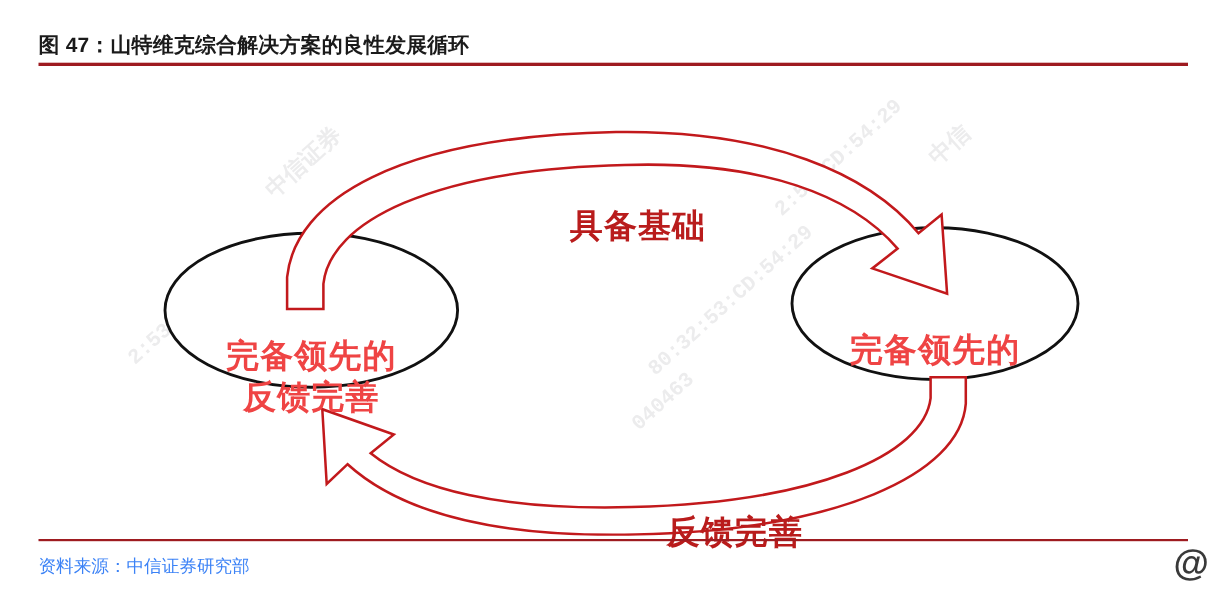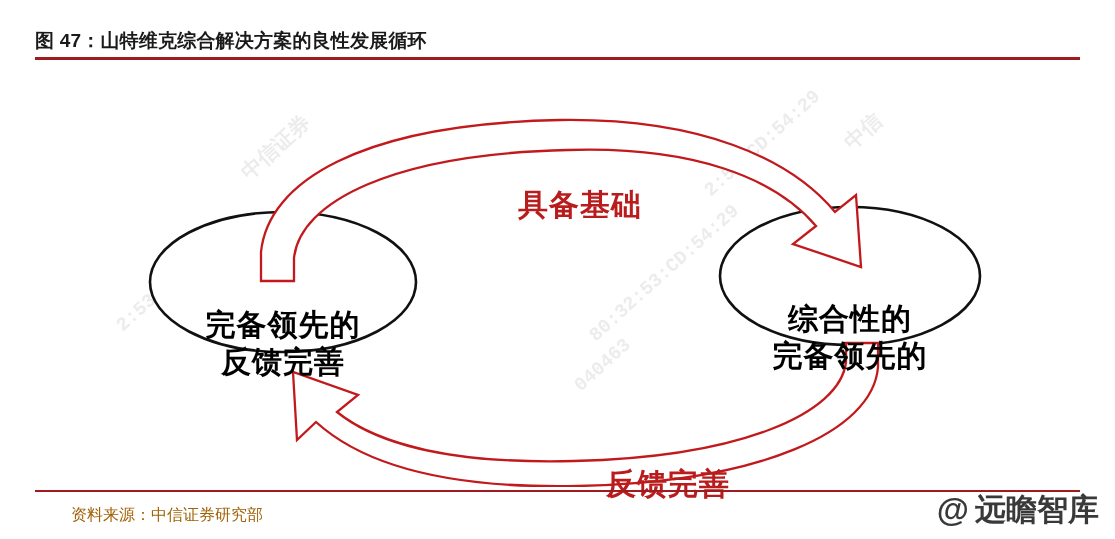--- a/index.html
+++ b/index.html
@@ -45,23 +45,22 @@
     top: 490px;
     width: 1045px;
     height: 2px;
     background: #9e1b20;
   }
   #source-note {
     position: absolute;
     left: 35px;
     top: 505px;
     font-size: 16px;
-    color: #a16207;
+    color: #3b82f6;
     white-space: nowrap;
-    margin-left: 36px;
   }
 
   
   #diagram {
     position: absolute;
     left: 0;
     top: 62px;
     width: 1115px;
     height: 425px;
   }
@@ -70,21 +69,21 @@
     width: 1115px;
     height: 425px;
   }
 
   
   .node-label {
     position: absolute;
     text-align: center;
     font-size: 30px;
     font-weight: bold;
-    color: #000000;
+    color: #ef4444;
     line-height: 1.22;
     white-space: nowrap;
     letter-spacing: 1px;
   }
   #node-left-label { left: 150px; top: 245px; width: 266px; }
   #node-right-label { left: 718px; top: 239px; width: 264px; }
 
   .edge-label {
     position: absolute;
     text-align: center;
@@ -174,29 +173,27 @@
                C 740,395 840,352 846,300
                L 846,281
                Z" fill="#ffffff" stroke="#c2191c" stroke-width="2.3" stroke-linejoin="miter"></path>
     </svg>
 
     <div class="node-label" id="node-left-label">
       <div>完备领先的</div>
       <div>反馈完善</div>
     </div>
     <div class="node-label" id="node-right-label">
-      <div>综合性的</div>
       <div>完备领先的</div>
     </div>
 
     <div class="edge-label" id="edge-top-label">具备基础</div>
     <div class="edge-label" id="edge-bottom-label">反馈完善</div>
   </div>
 
   <div id="footer-rule"></div>
   <div id="source-note">资料来源：中信证券研究部</div>
 
   <div id="brand-watermark">
     <span class="brand-at">@</span>
-    <span>远瞻智库</span>
   </div>
 
 </div>
 
 </body></html>

